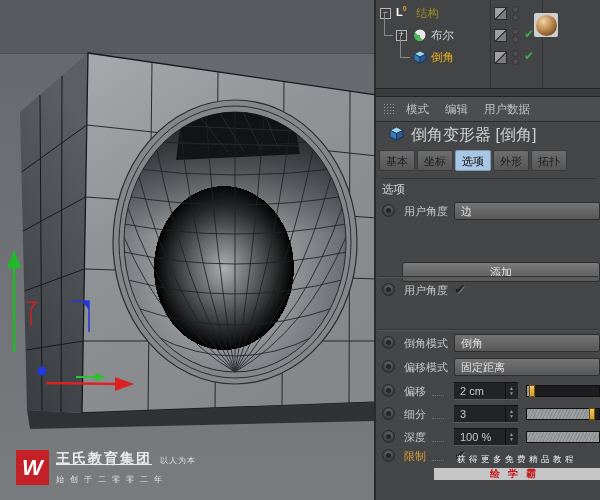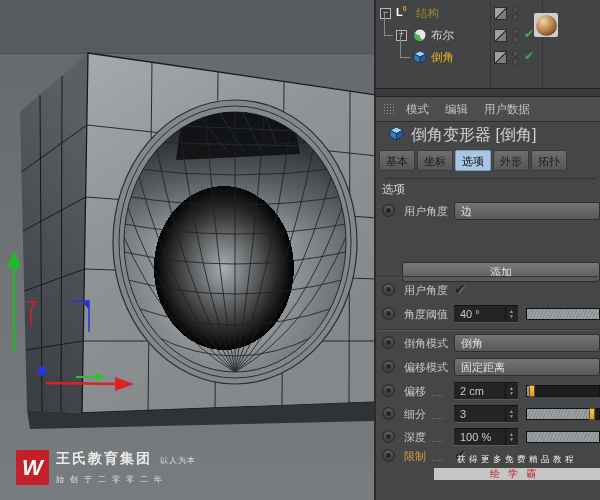--- a/index.html
+++ b/index.html
@@ -8,21 +8,21 @@
        -webkit-font-smoothing:antialiased;}
   
   #viewport{position:absolute;left:0;top:0;width:374px;height:500px;background:#6b6e72;}
   #viewport svg{position:absolute;left:0;top:0;}
   
   .logo{position:absolute;left:16px;top:450px;display:flex;align-items:flex-start;}
   .logo-mark{width:33px;height:35px;background:#c32127;color:#fff;display:flex;align-items:center;
              justify-content:center;font-weight:bold;font-size:22px;font-style:italic;border-radius:1px;}
   .logo-text{margin-left:7px;color:#e9e9e9;}
   .logo-row1{display:flex;align-items:baseline;white-space:nowrap;}
-  .logo-company{font-size:14px;letter-spacing:2px;font-weight:bold;}
+  .logo-company{font-size:14px;letter-spacing:2px;font-weight:bold;text-decoration:underline;}
   .logo-slogan{font-size:8px;letter-spacing:1px;margin-left:8px;color:#ddd;}
   .logo-founded{font-size:8px;letter-spacing:6px;margin-top:6px;color:#e2e2e2;white-space:nowrap;}
   
   #right{position:absolute;left:374px;top:0;width:226px;height:500px;background:#454648;
          border-left:2px solid #2b2b2b;box-sizing:border-box;color:#c8c8c8;}
   
   #om{position:absolute;left:0;top:0;width:100%;height:88px;background:#434446;}
   .om-vline{position:absolute;top:0;bottom:0;width:1px;background:#333;}
   .omrow{position:absolute;left:0;width:100%;height:22px;font-size:11.5px;}
   .expbox{position:absolute;width:9px;height:9px;top:6px;border:1px solid #b5b5b5;background:#3d3d3d;
@@ -91,21 +91,21 @@
       color:#cfcfcf;padding-left:5px;line-height:16px;}
   .addbtn{position:absolute;left:22px;top:1px;width:198px;height:20px;box-sizing:border-box;
       background:linear-gradient(#7a7a7a,#585858);border:1px solid #2e2e2e;border-radius:3px;
       color:#e3e3e3;text-align:center;line-height:18px;margin-top:36px;}
   .cbx{position:absolute;left:74px;top:2px;color:#222;font-size:14px;font-weight:bold;
        text-shadow:1px 1px 0 #6f6f6f;line-height:16px;}
   
   #ad{position:absolute;left:58px;top:454px;width:166px;text-align:center;}
   .ad1{font-size:8.5px;letter-spacing:3.5px;color:#f2f2f2;white-space:nowrap;}
   .adbar{margin-top:2px;background:#c6c6c6;height:12px;line-height:12px;
-         color:#c5161d;font-weight:normal;font-size:10px;letter-spacing:8px;}
+         color:#c5161d;font-weight:bold;font-size:10px;letter-spacing:8px;}
   .ad3{margin-top:2px;color:#fff;font-size:9px;white-space:nowrap;}
   .ad3 b{font-size:10.5px;}
 </style>
 </head>
 <body>
 
 <div id="app">
 
   <div id="viewport">
     <svg width="374" height="500" viewBox="0 0 374 500">
@@ -354,34 +354,20 @@
 
 
     <div class="asep" style="top:276px"></div>
 
     <div class="arow" style="top:279px">
       <span class="knob"></span>
       <span class="albl">用户角度</span>
       <span class="cbx">✔</span>
     </div>
 
-    <div class="arow" style="top:303px">
-      <span class="knob"></span>
-      <span class="albl">角度阈值</span>
-      <span class="valbox">
-        <span class="val">40 °</span>
-        <span class="spin">
-            <i>▲</i>
-            <i>▼</i>
-          </span>
-      </span>
-      <span class="slider" style="--pct: 100%;">
-          <i class="fill"></i>
-        </span>
-    </div>
 
     <div class="asep" style="top:329px"></div>
 
     <div class="arow" style="top:332px">
       <span class="knob"></span>
       <span class="albl">倒角模式</span>
       <span class="dropdown">倒角</span>
     </div>
 
     <div class="arow" style="top:356px">

